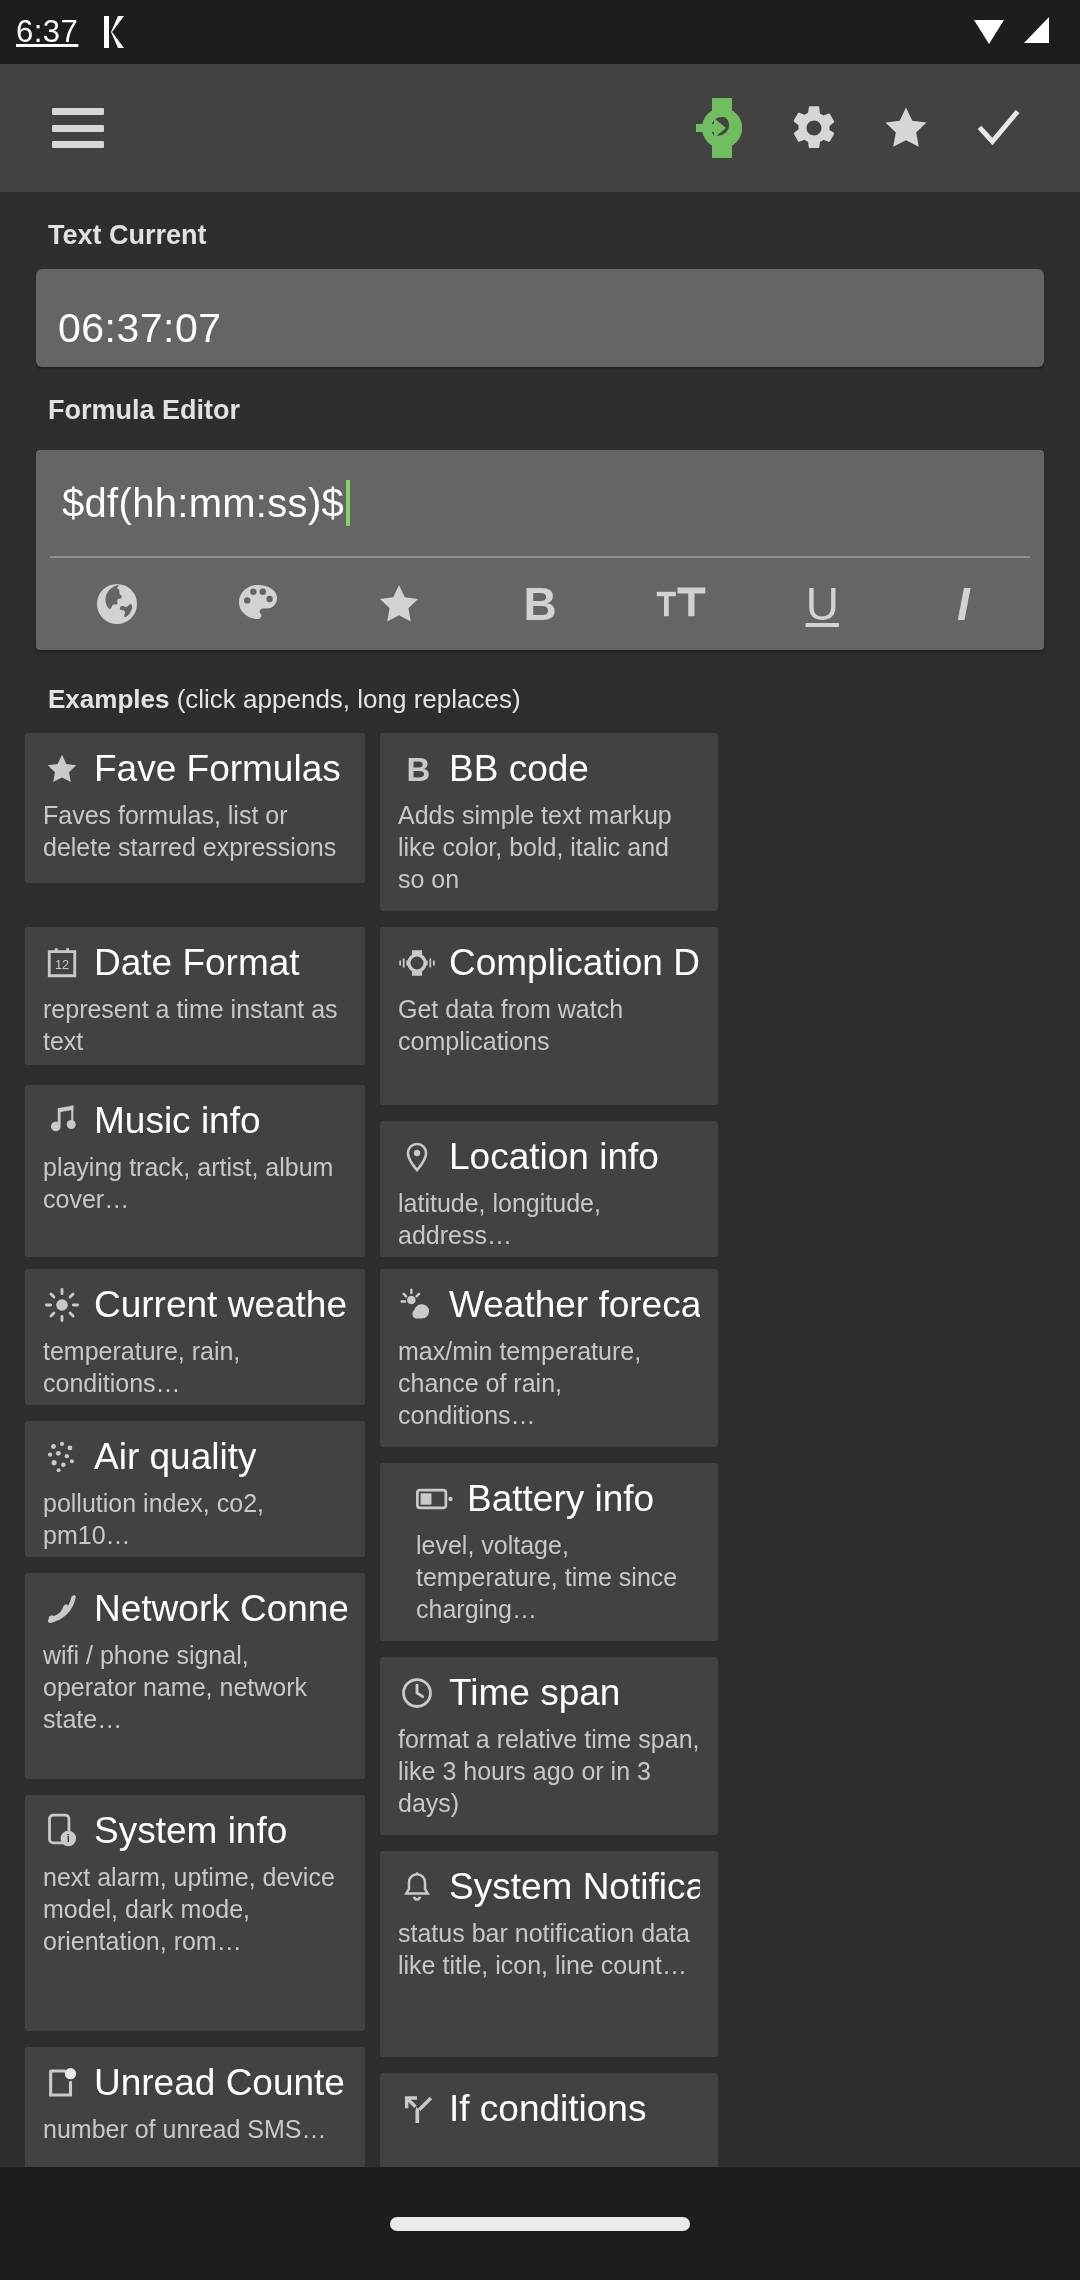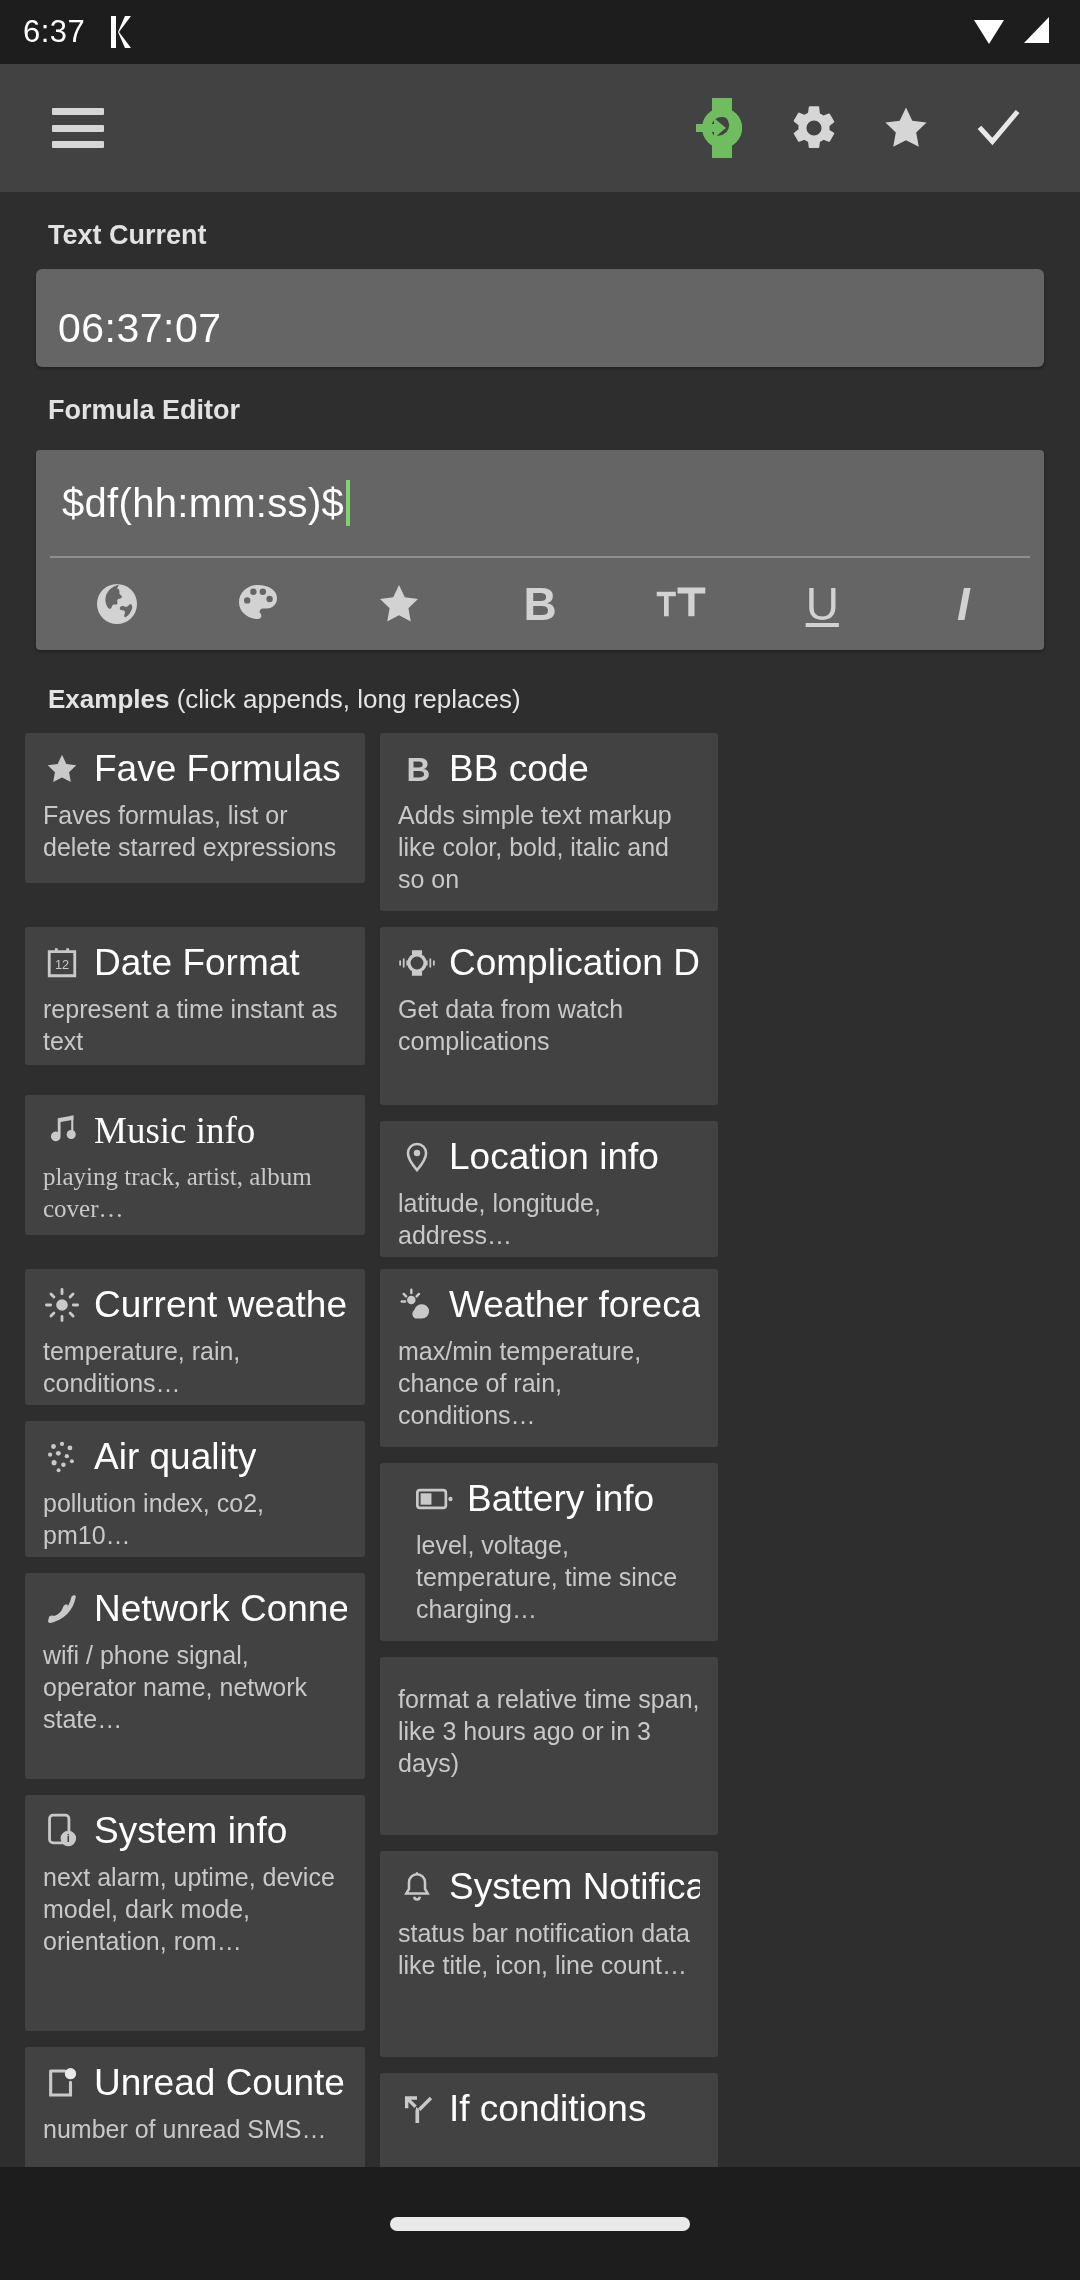--- a/index.html
+++ b/index.html
@@ -9,21 +9,21 @@
     font-family:"Liberation Sans", sans-serif;
     overflow:hidden;
   }
 
   
   .statusbar{
     position:absolute; left:0; top:0; width:1080px; height:64px;
     background:#1d1d1d; color:#ffffff;
     display:flex; align-items:center;
   }
-  .sb-clock{ font-size:31px; margin-left:23px; letter-spacing:.5px; font-weight:400; }
+  .sb-clock{ font-size:31px; margin-left:16px; letter-spacing:.5px; font-weight:400;text-decoration:underline; }
   .sb-kicon{ margin-left:24px; display:flex; align-items:center; }
   .sb-right{ margin-left:auto; margin-right:28px; display:flex; align-items:center; gap:12px; }
 
   
   .appbar{
     position:absolute; left:0; top:64px; width:1080px; height:128px;
     background:#424242;
     display:flex; align-items:center;
   }
   .hamburger{ margin-left:52px; width:52px; height:40px;
@@ -264,21 +264,21 @@
             <svg width="38" height="34" viewBox="0 0 30 24" fill="#c9c9c9">
               <path d="M11 2h8v3.5h-8zM11 18.5h8V22h-8z"></path>
               <circle cx="15" cy="12" r="6.4" fill="none" stroke="#c9c9c9" stroke-width="2.6"></circle>
               <path d="M1 10h1.4v4H1zM3.8 8.5h1.4v7H3.8zM6.6 10h1.4v4H6.6zM22 10h1.4v4H22zM24.8 8.5h1.4v7h-1.4zM27.6 10H29v4h-1.4z"></path>
             </svg>
           </span>
           <span class="t">Complication D..</span>
         </div>
         <div class="card-desc">Get data from watch complications</div>
       </div>
-      <div class="card left" style="top: 362px; height: 140px; font-family: Liberation Serif, serif;">
+      <div class="card left" style="top: 352px; height: 172px;">
         <div class="card-title">
           <span class="card-icon">
             <svg width="34" height="34" viewBox="0 0 24 24" fill="#c9c9c9">
               <path d="M9 3l11-2v3L11 5.6v10.2a3.4 3.4 0 1 1-2-3.1V3z"></path>
               <circle cx="18.5" cy="14.5" r="3.2"></circle>
               <path d="M20 1v12h-1.5V1.3z"></path>
             </svg>
           </span>
           <span class="t">Music info</span>
         </div>
@@ -365,20 +365,29 @@
               <path d="M20.5 2.2c.8 0 1.4.7 1.2 1.5C19.8 13.4 13 20 3.7 21.8c-.8.2-1.5-.4-1.5-1.2v-.5c0-.6.4-1.1 1-1.2 7.9-1.7 13.7-7.4 15.4-15.2.1-.6.6-1 1.2-1z"></path>
               <path d="M14.8 8.6c.8-.1 1.5.6 1.3 1.4C15 15.1 11 19 5.8 20.1c-.8.2-1.5-.5-1.4-1.3l.1-.5c.1-.5.5-.9 1-1 3.7-.9 6.5-3.6 7.5-7.2.1-.5.5-.9 1-1z"></path>
               <circle cx="5" cy="19" r="2.4"></circle>
             </svg>
           </span>
           <span class="t">Network Conne..</span>
         </div>
         <div class="card-desc">wifi / phone signal, operator name, network state…</div>
       </div>
       <div class="card right" style="top: 924px; height: 178px;">
+        <div class="card-title">
+          <span class="card-icon">
+            <svg width="34" height="34" viewBox="0 0 24 24">
+              <circle cx="12" cy="12" r="9.5" fill="none" stroke="#c9c9c9" stroke-width="2"></circle>
+              <path d="M12 6.4V12l4 2.6" stroke="#c9c9c9" stroke-width="2" fill="none" stroke-linecap="round"></path>
+            </svg>
+          </span>
+          <span class="t">Time span</span>
+        </div>
         <div class="card-desc">format a relative time span, like 3 hours ago or in 3 days)</div>
       </div>
       <div class="card left" style="top: 1062px; height: 236px;">
         <div class="card-title">
           <span class="card-icon">
             <svg width="34" height="36" viewBox="0 0 24 26" fill="#c9c9c9">
               <rect x="3" y="1.5" width="14" height="20" rx="2.6" fill="none" stroke="#c9c9c9" stroke-width="2"></rect>
               <circle cx="16.6" cy="18.4" r="5.6"></circle>
               <text x="16.6" y="21" font-family="Liberation Sans, sans-serif" font-size="8" font-weight="bold" fill="#424242" text-anchor="middle">i</text>
             </svg>

